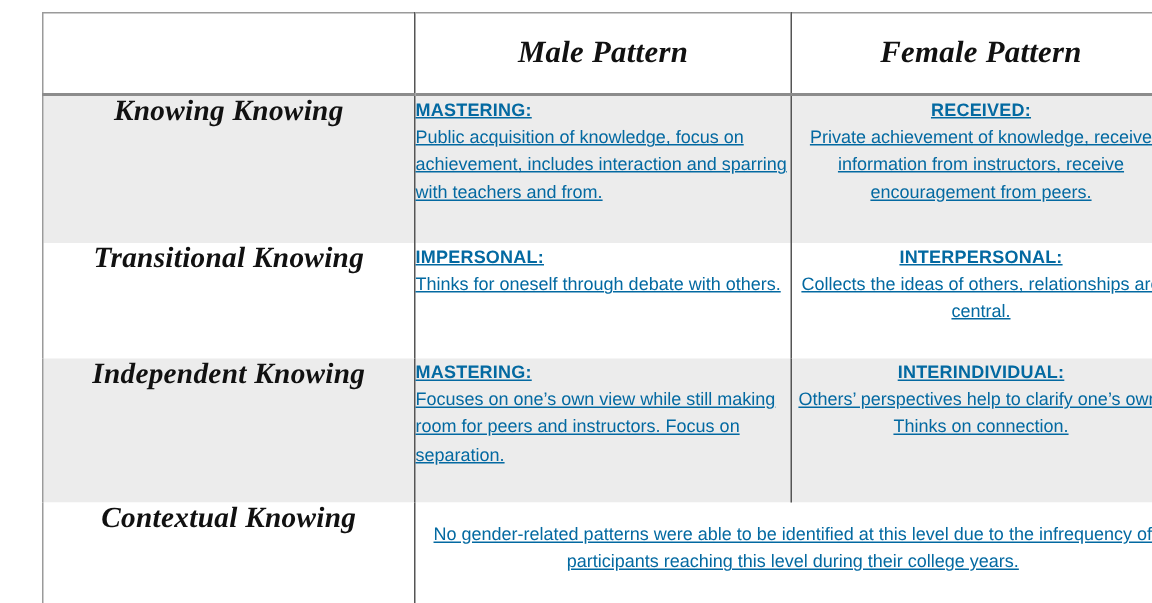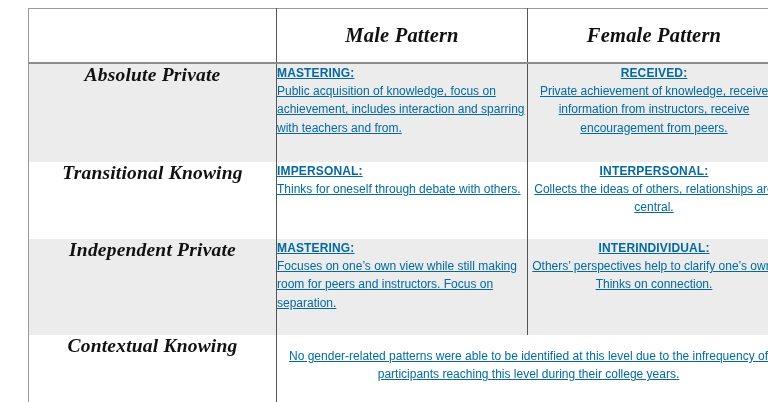--- a/index.html
+++ b/index.html
@@ -115,21 +115,21 @@
     <thead>
       <tr class="header-row">
         <th class="empty-head"></th>
         <th>Male Pattern</th>
         <th>Female Pattern</th>
       </tr>
     </thead>
     <tbody>
 
       <tr class="r1 band-shaded">
-        <td class="row-label">Absolute Private</td>
+        <td class="row-label">Knowing Knowing</td>
         <td class="cell">
           <span class="lead">MASTERING:</span>
           <span class="body">Public acquisition of knowledge, focus on achievement, includes interaction and sparring with teachers and from.</span>
         </td>
         <td class="cell">
           <span class="lead">RECEIVED:</span>
           <span class="body">Private achievement of knowledge, receive information from instructors, receive encouragement from peers.</span>
         </td>
       </tr>
 
@@ -139,21 +139,21 @@
           <span class="lead">IMPERSONAL:</span>
           <span class="body">Thinks for oneself through debate with others.</span>
         </td>
         <td class="cell">
           <span class="lead">INTERPERSONAL:</span>
           <span class="body">Collects the ideas of others, relationships are central.</span>
         </td>
       </tr>
 
       <tr class="r3 band-shaded">
-        <td class="row-label">Independent Private</td>
+        <td class="row-label">Independent Knowing</td>
         <td class="cell">
           <span class="lead">MASTERING:</span>
           <span class="body">Focuses on one’s own view while still making room for peers and instructors. Focus on separation.</span>
         </td>
         <td class="cell">
           <span class="lead">INTERINDIVIDUAL:</span>
           <span class="body">Others’ perspectives help to clarify one’s own. Thinks on connection.</span>
         </td>
       </tr>
 

